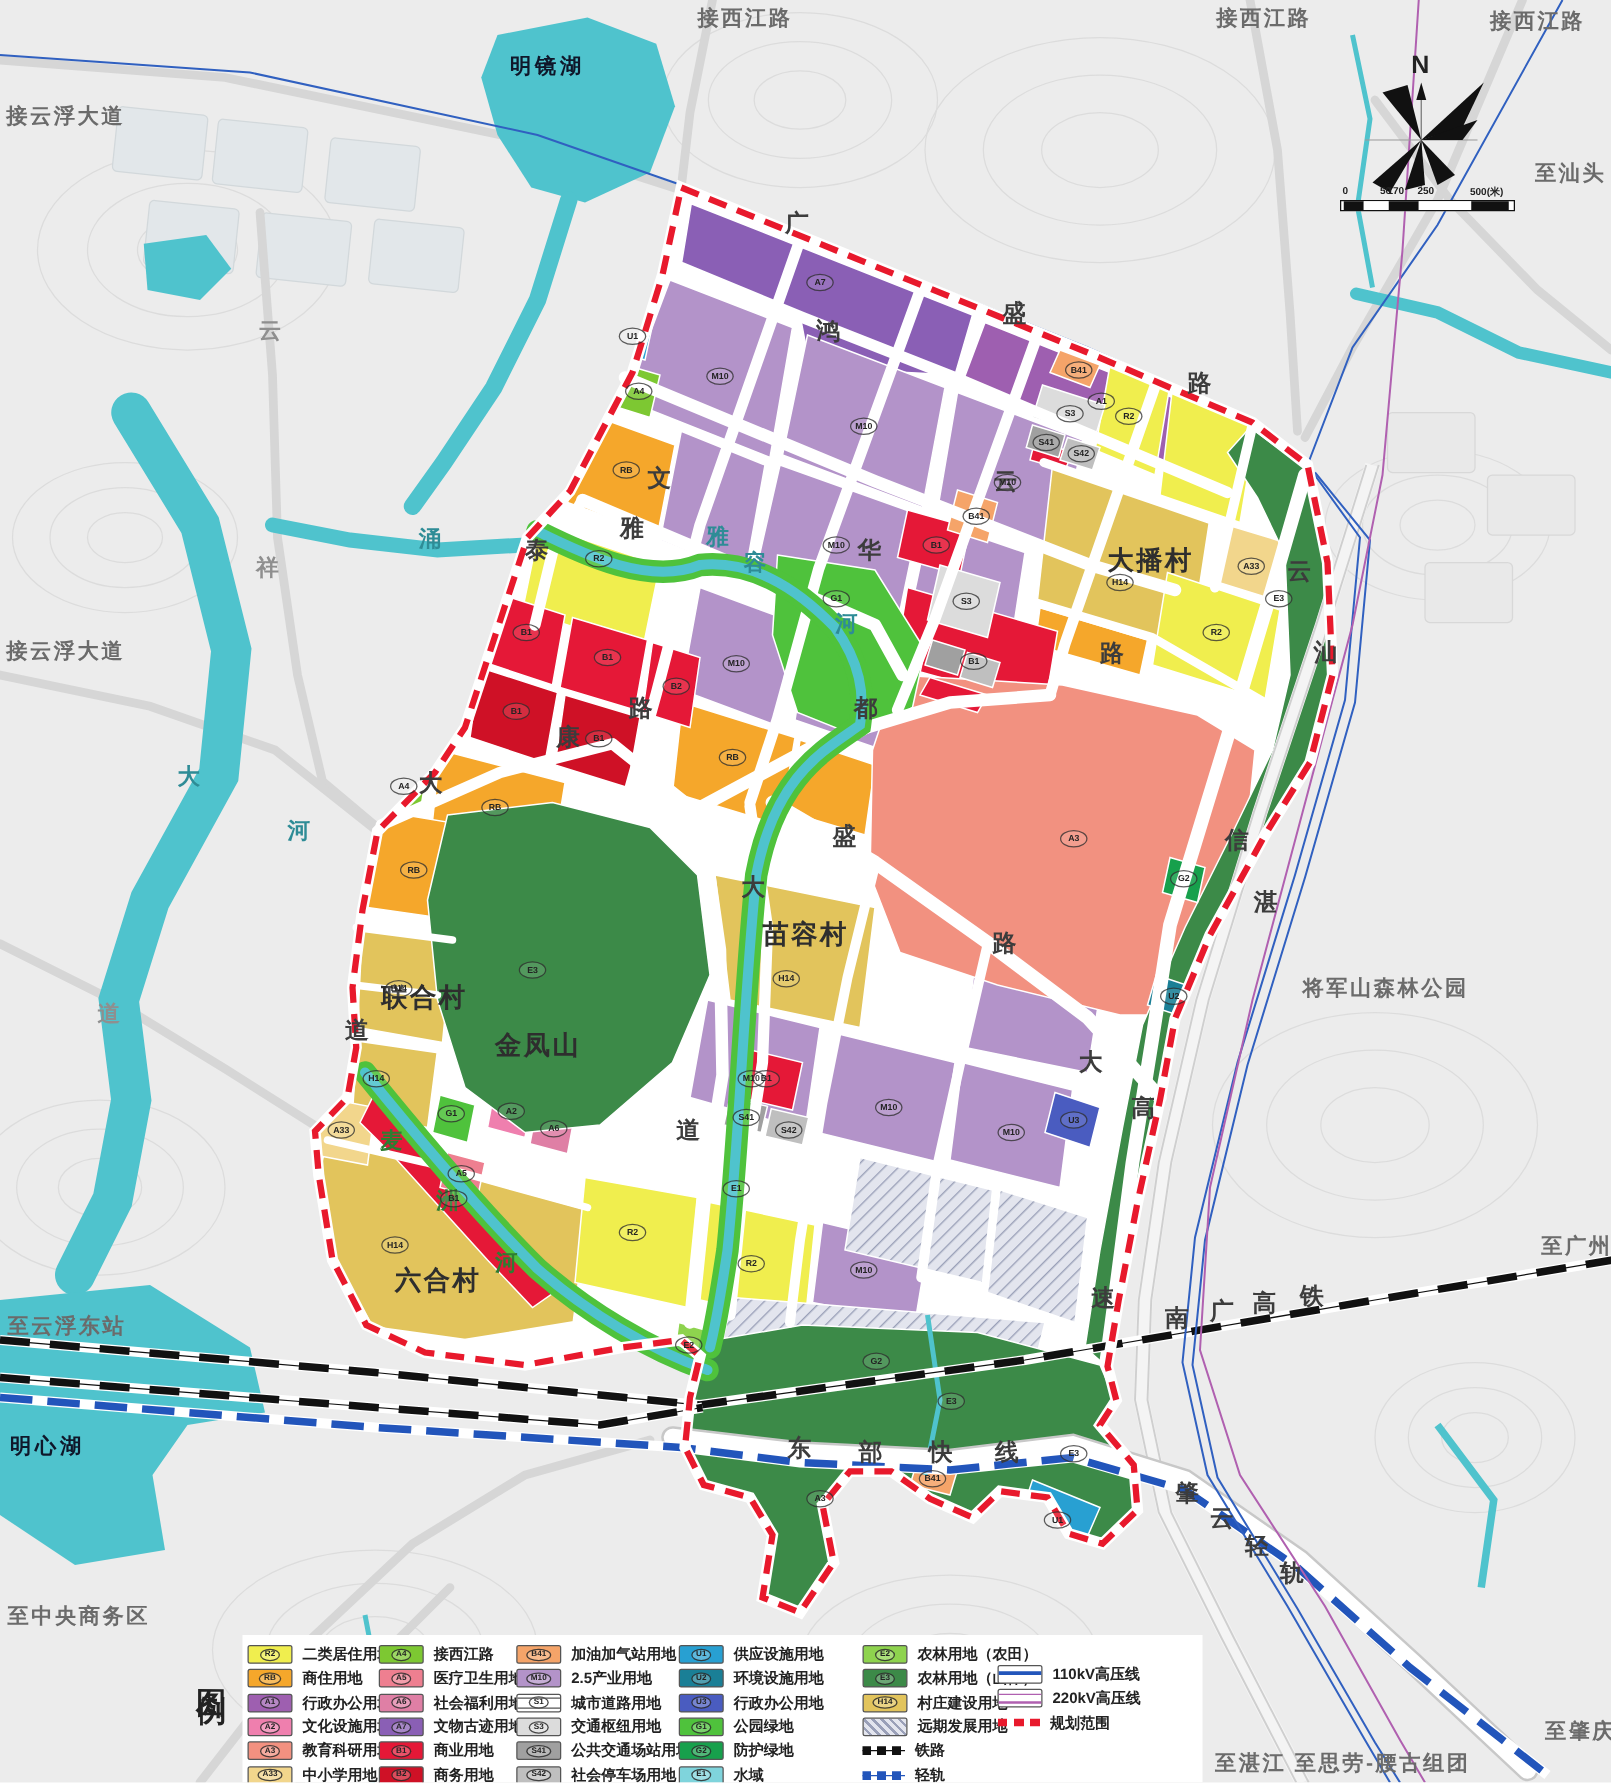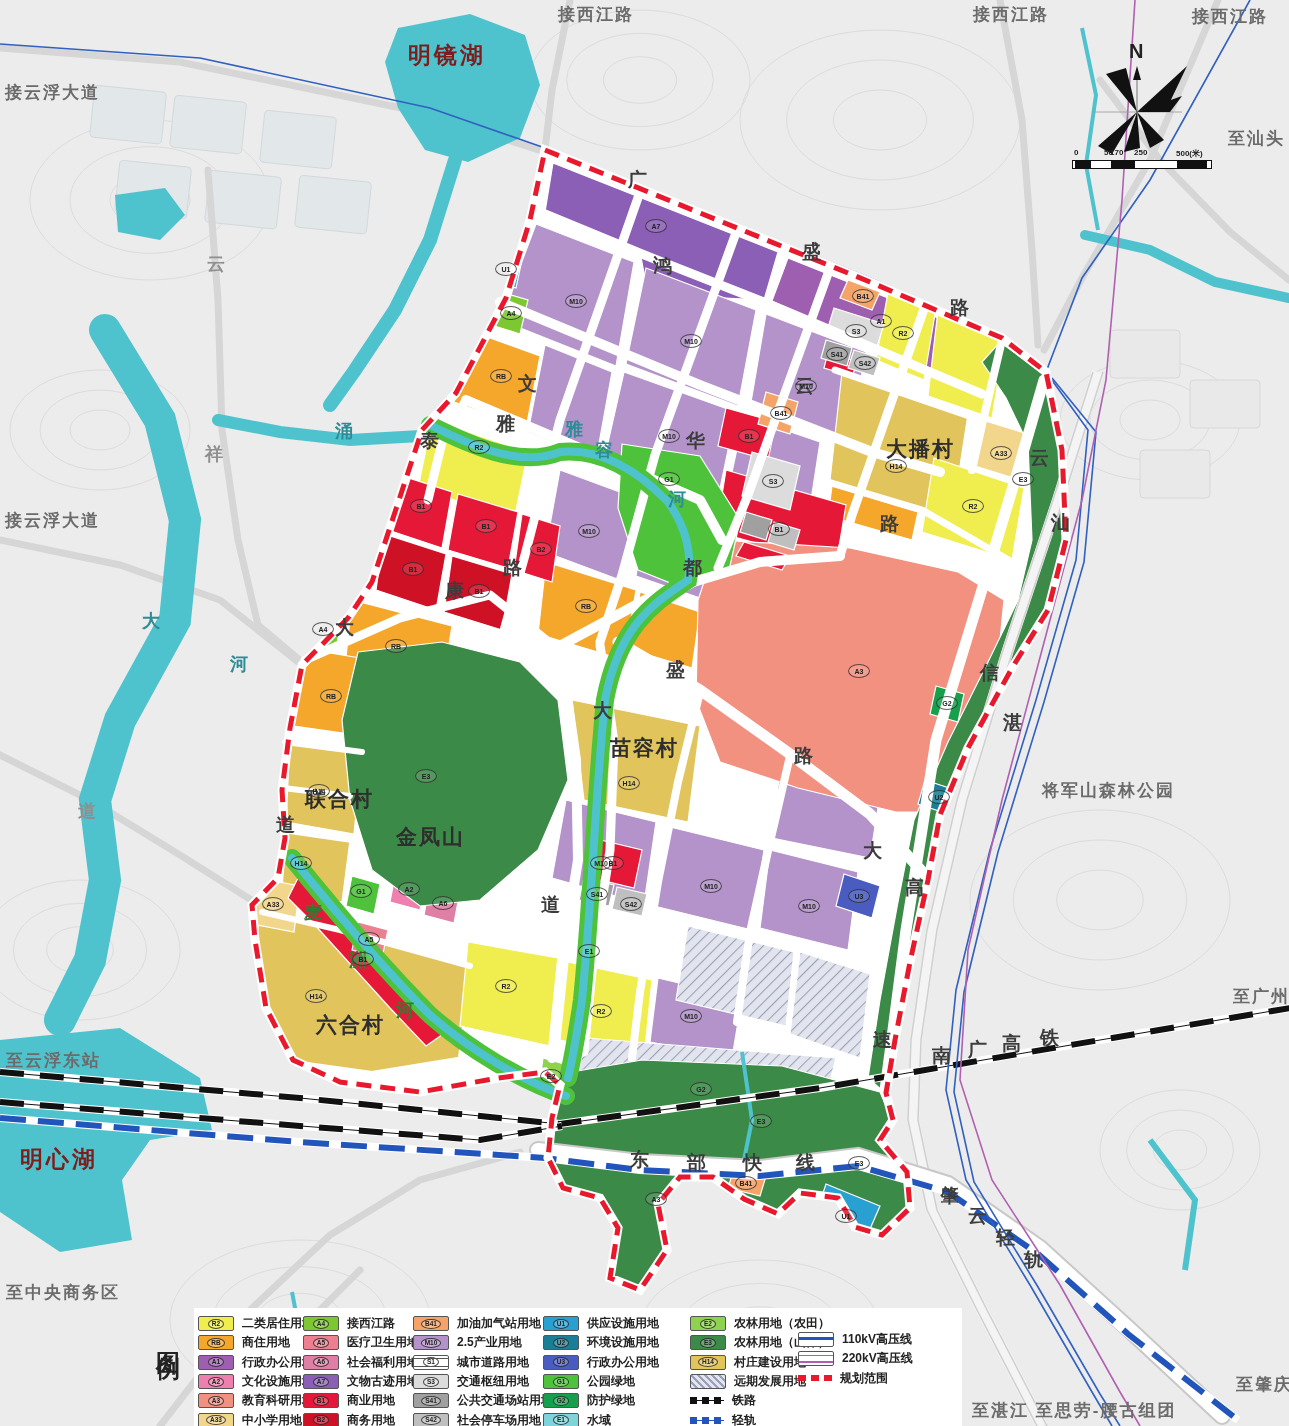--- a/index.html
+++ b/index.html
@@ -2,21 +2,21 @@
 <html><head>
 <meta charset="utf-8">
 <style>
   html,body{margin:0;padding:0;background:#fff;}
   #stage{position:relative;width:1289px;height:1426px;overflow:hidden;
          font-family:"Liberation Sans","DejaVu Sans",sans-serif;background:#ececec;}
   #mapsvg{position:absolute;left:0;top:0;}
   
   .lb{position:absolute;white-space:nowrap;line-height:1;pointer-events:none;}
   .lb.ext{color:#6b6b6b;font-size:17px;font-weight:bold;letter-spacing:2px;}
-  .lb.waterlb{color:#7f1d1d;font-size:23px;font-weight:bold;letter-spacing:3px;}
+  .lb.waterlb{color:#0f172a;font-size:17px;font-weight:bold;letter-spacing:3px;}
   .lb.village{color:#2e2e2e;font-size:21px;font-weight:bold;letter-spacing:2px;}
   .lb.roadchar{color:#3c3c3c;font-size:19px;font-weight:bold;}
   .lb.rivchar{color:#2e8c96;font-size:18px;font-weight:bold;}
   .lb.graychar{color:#8f8f8f;font-size:18px;font-weight:bold;}
   .lb.greenchar{color:#2e7d32;font-size:18px;font-weight:bold;}
   .lb.vert{writing-mode:vertical-rl;letter-spacing:6px;}
   .lb.legendtitle{color:#222;font-size:24px;font-weight:bold;}
   .code{position:absolute;width:20px;height:12px;margin-left:-10px;margin-top:-6px;
         border:1px solid rgba(40,40,40,.75);border-radius:50%;color:#222;
         font-size:7px;font-weight:bold;display:flex;align-items:center;justify-content:center;
@@ -281,21 +281,21 @@
       <span class="lb ext" style="left: 5px; top: 84px;">接云浮大道</span>
       <span class="lb ext" style="left: 5px; top: 512px;">接云浮大道</span>
       <span class="lb ext" style="left: 1228px; top: 130px;">至汕头</span>
       <span class="lb ext" style="left: 1233px; top: 988px;">至广州</span>
       <span class="lb ext" style="left: 1236px; top: 1376px;">至肇庆</span>
       <span class="lb ext" style="left: 972px; top: 1402px;">至湛江  至思劳-腰古组团</span>
       <span class="lb ext" style="left: 6px; top: 1052px;">至云浮东站</span>
       <span class="lb ext" style="left: 6px; top: 1284px;">至中央商务区</span>
       <span class="lb ext" style="left: 1042px; top: 782px;">将军山森林公园</span>
       <span class="lb waterlb" style="left: 408px; top: 44px;">明镜湖</span>
-      <span class="lb waterlb" style="left: 20px; top: 1148px; font-family: Liberation Serif, serif;">明心湖</span>
+      <span class="lb waterlb" style="left: 8px; top: 1148px; font-family: Liberation Serif, serif;">明心湖</span>
       <span class="lb village" style="left: 886px; top: 438px;">大播村</span>
       <span class="lb village" style="left: 610px; top: 737px;">苗容村</span>
       <span class="lb village" style="left: 305px; top: 788px;">联合村</span>
       <span class="lb village" style="left: 396px; top: 826px;">金凤山</span>
       <span class="lb village" style="left: 316px; top: 1014px;">六合村</span>
       <span class="lb roadchar" style="left: 628px; top: 170px;">广</span>
       <span class="lb roadchar" style="left: 653px; top: 256px;">鸿</span>
       <span class="lb roadchar" style="left: 802px; top: 242px;">盛</span>
       <span class="lb roadchar" style="left: 950px; top: 298px;">路</span>
       <span class="lb roadchar" style="left: 795px; top: 376px;">云</span>

